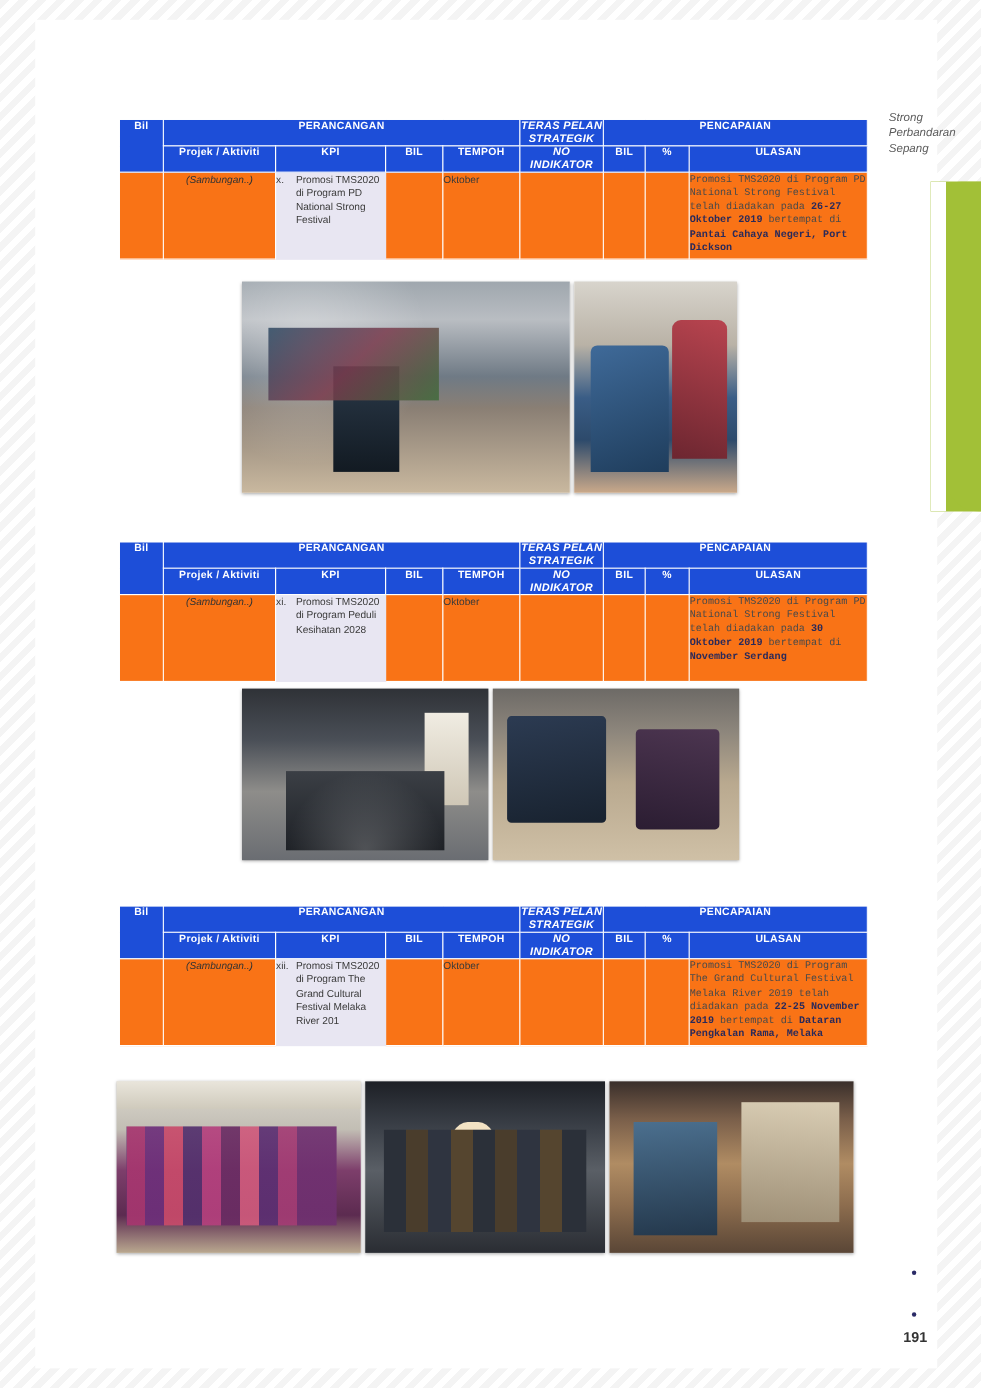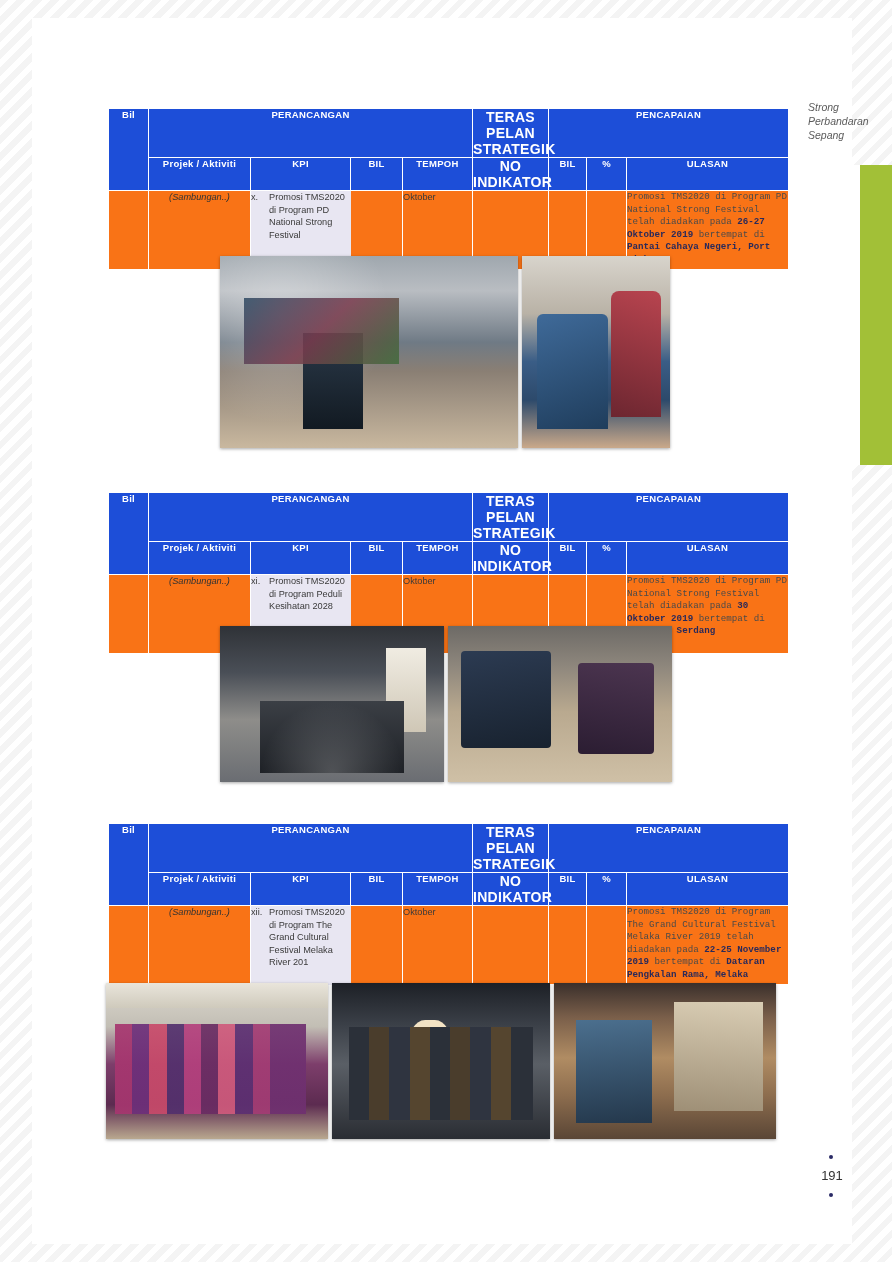--- a/index.html
+++ b/index.html
@@ -67,23 +67,23 @@
     text-align:left;
     font-size:10.5px;
     font-style:italic;
     color:#5b5b5b;
     line-height:1.35;
   }
 
   
   .page-num{
     position:absolute;
-    left:812px;top:1168px;
+    left:812px;top:1208px;
     width:40px;text-align:center;
-    font-size:13px;font-weight:normal;color:#333;
+    font-size:13px;font-weight:bold;color:#333;
   }
   .dot{
     position:absolute;left:829px;width:4px;height:4px;border-radius:50%;
     background:#2a2a66;
   }
   .dot.d1{top:1155px;}
   .dot.d2{top:1193px;}
 
   
   .block{position:absolute;left:108px;width:680px;}
@@ -100,21 +100,21 @@
   .hdr{
     background:#1d4ed8;
     color:#ffffff;
     font-weight:bold;
     text-align:center;
     font-size:9.5px;
     letter-spacing:.3px;
     padding:4px 2px;
     vertical-align:middle;
   }
-  .hdr.small{font-size:14px;line-height:1.15;}
+  .hdr.small{font-size:10px;line-height:1.15;font-style:italic;}
   .hdr.bil-tall{font-size:9.5px;}
   .row td{
     background:#f97316;
     font-size:9.2px;
     color:#3a3a3a;
     padding:5px 6px;
     line-height:1.35;
     border:1px solid #dcdce8;
     border-top:none;
   }

